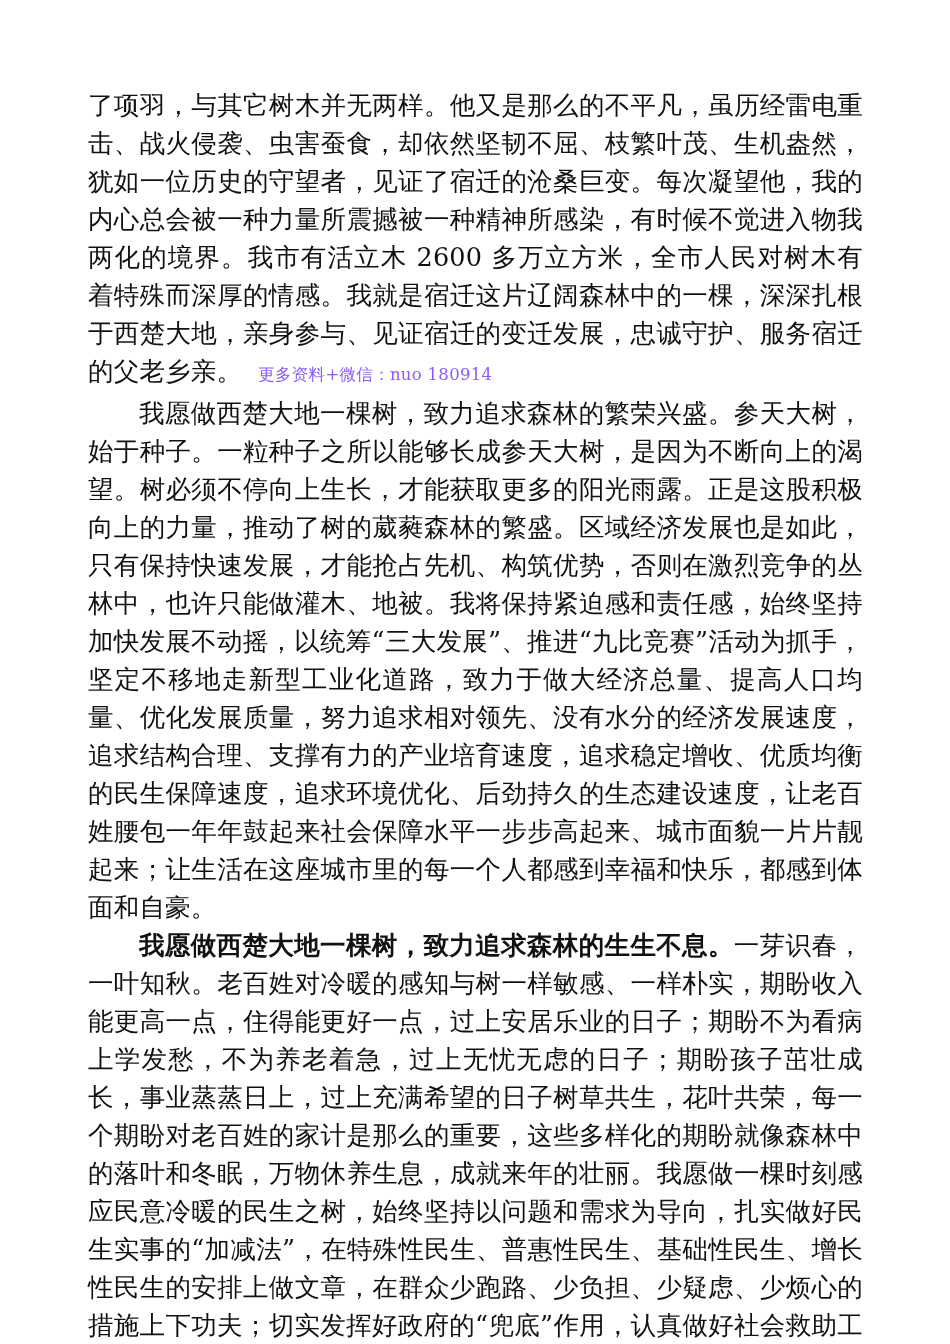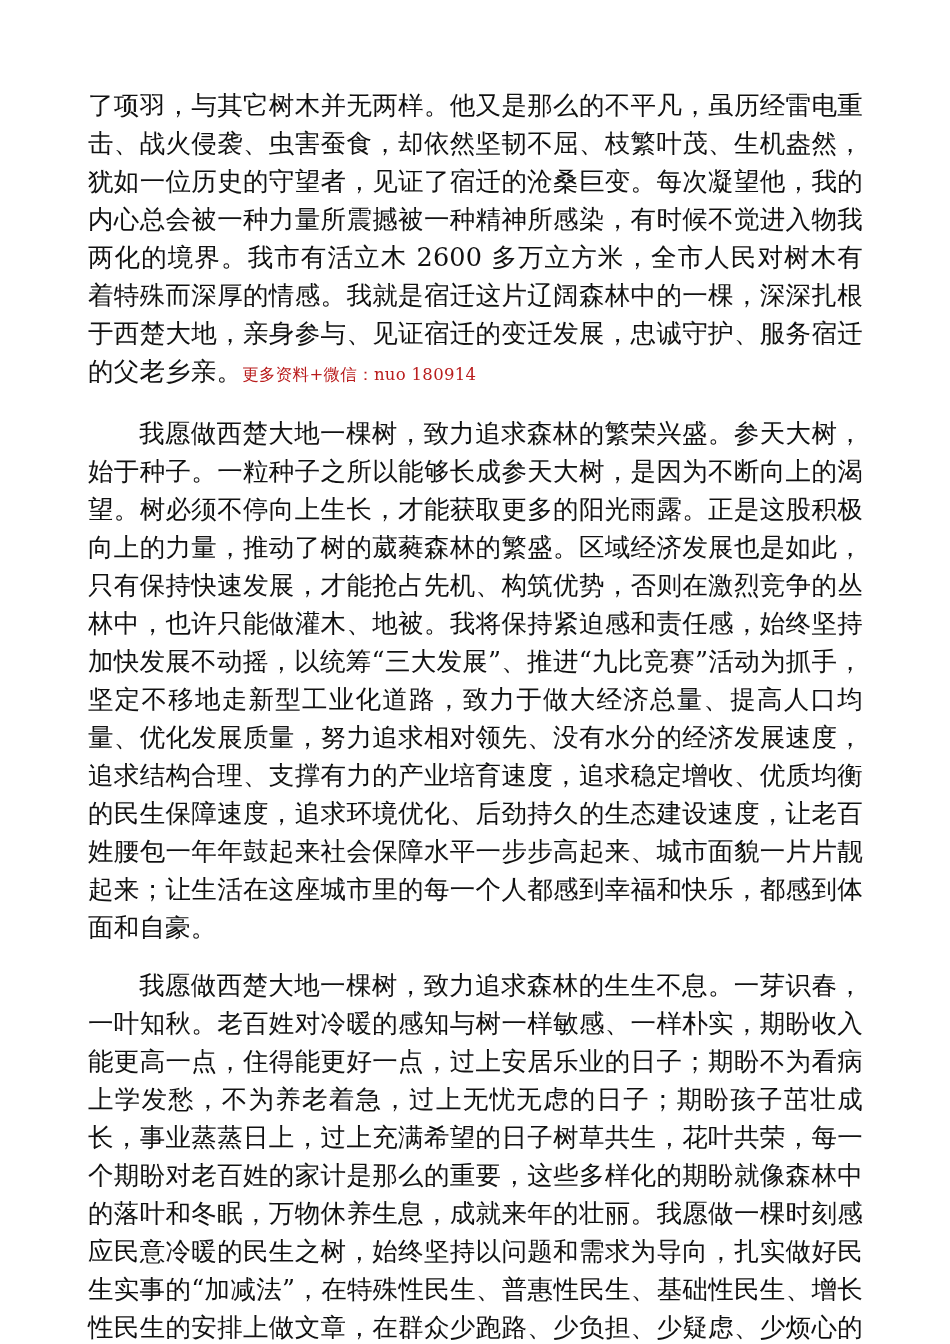--- a/index.html
+++ b/index.html
@@ -32,33 +32,33 @@
     color: #111111;
     text-align: justify;
     text-justify: inter-ideograph;
     text-align-last: left;
     letter-spacing: 0.2px;
     font-weight: 400;
     word-break: break-all;
   }
   p.para.indent {
     text-indent: 2em;
-    margin-top: 20px;
   }
   .lead-bold {
-    font-weight: 400;
+    font-weight: 700;
     letter-spacing: 0.2px;
   }
   .watermark {
     font-size: 16.5px;
-    color: #b91c1c;
+    color: #8b5cf6;
     font-weight: 400;
     letter-spacing: 0.3px;
     line-height: 38px;
     white-space: nowrap;
+    margin-left: 16px;
   }
 </style>
 </head>
 <body>
 
 <div class="page">
   <div class="text-column">
 
     <p class="para"><span>了项羽，与其它树木并无两样。他又是那么的不平凡，虽历经雷电重击、战火侵袭、虫害蚕食，却依然坚韧不屈、枝繁叶茂、生机盎然，犹如一位历史的守望者，见证了宿迁的沧桑巨变。每次凝望他，我的内心总会被一种力量所震撼被一种精神所感染，有时候不觉进入物我两化的境界。我市有活立木 2600 多万立方米，全市人民对树木有着特殊而深厚的情感。我就是宿迁这片辽阔森林中的一棵，深深扎根于西楚大地，亲身参与、见证宿迁的变迁发展，忠诚守护、服务宿迁的父老乡亲。</span><span class="watermark">更多资料+微信：nuo 180914</span></p>
 

